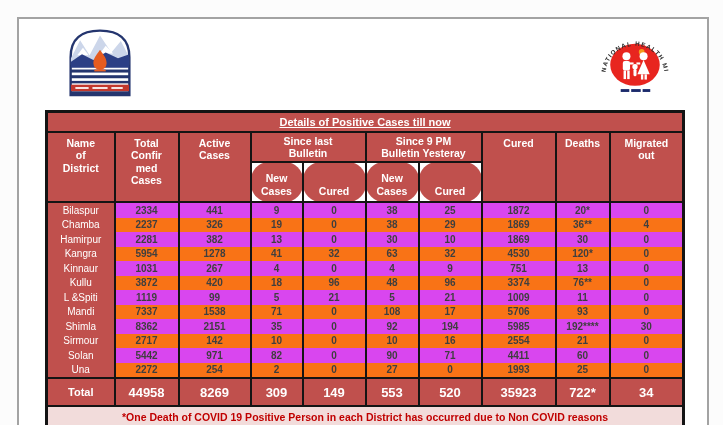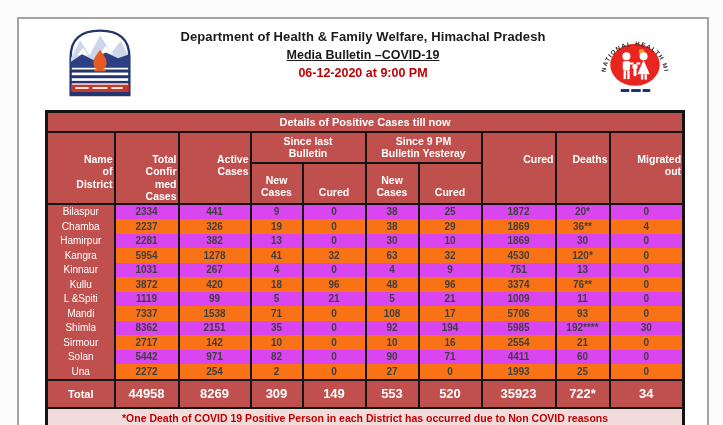--- a/index.html
+++ b/index.html
@@ -25,29 +25,29 @@
     border-collapse:collapse; table-layout:fixed;
     border:3px solid #141414;
   }
   table.bulletin td, table.bulletin th {
     border-left:2px solid #141414; border-right:2px solid #141414;
     border-top:none; border-bottom:none;
     padding:0 1px; text-align:center; overflow:hidden;
   }
   tr.cap td {
     background:#c0504d; color:#fff; font-weight:bold; font-size:11px;
-    height:18px; border:2px solid #141414;
+    height:18px; border:2px solid #141414;text-decoration:underline;
   }
   tr.h1 th, tr.h2 th {
     background:#c0504d; color:#fff; font-weight:bold; font-size:10.5px;
     line-height:1.18; white-space:pre-line; border:2px solid #141414;
   }
   tr.h1 th { height:28px; vertical-align:middle; }
-  tr.h1 th.span2 { vertical-align:top; padding-top:20px;text-align:right; }
-  tr.h2 th { height:34px; vertical-align:bottom; padding-bottom:4px; }
+  tr.h1 th.span2 { vertical-align:top; padding-top:4px; }
+  tr.h2 th { height:34px; vertical-align:bottom; padding-bottom:4px;border-radius:18px; }
   tr.data td {
     font-size:10px; font-weight:bold; color:#3f3f3f; height:14.5px;
   }
   tr.data td.dist {
     background:#c0504d; color:#fff; font-size:10px; font-weight:normal;
   }
   tr.pink td { background:#d946ef; }
   tr.pink td.dist, tr.white td.dist { background:#c0504d; }
   tr.white td { background:#f97316; }
   tr.total td {
@@ -86,25 +86,20 @@
           <rect x="7" y="63" width="62" height="7" fill="#c2382d"></rect>
           <rect x="12" y="65.5" width="14" height="2" fill="#ffffff" opacity="0.9"></rect>
           <rect x="30" y="65.5" width="16" height="2" fill="#ffffff" opacity="0.9"></rect>
           <rect x="50" y="65.5" width="12" height="2" fill="#ffffff" opacity="0.9"></rect>
           <rect x="7" y="70" width="62" height="5" fill="#24356e"></rect>
           <path d="M38,26 c4.5,6.5 7,9 7,14.5 a7,7 0 1 1 -14,0 c0,-5.5 2.5,-8 7,-14.5" fill="#e65c20"></path>
           <rect x="32" y="47" width="12" height="2" fill="#e65c20"></rect>
         </g>
       </svg>
 
-      <div class="titles">
-        <div class="t1">Department of Health &amp; Family Welfare, Himachal Pradesh</div>
-        <div class="t2">Media Bulletin –COVID-19</div>
-        <div class="t3">06-12-2020 at 9:00 PM</div>
-      </div>
 
       <svg class="logo-nhm" viewBox="0 0 84 84">
         <defs>
             <path id="nhmarc" d="M 11,57 A 31,31 0 1 1 73,57" fill="none"></path>
           </defs>
         <ellipse cx="42" cy="46" rx="26" ry="22" fill="#e8251f"></ellipse>
         <text font-size="6.5" font-weight="bold" fill="#2a2a2a" letter-spacing="1.2">
           <textPath href="#nhmarc" startOffset="3">NATIONAL HEALTH MISSION</textPath>
         </text>
         <circle cx="49" cy="32.5" r="3" fill="#f59a1c"></circle>

